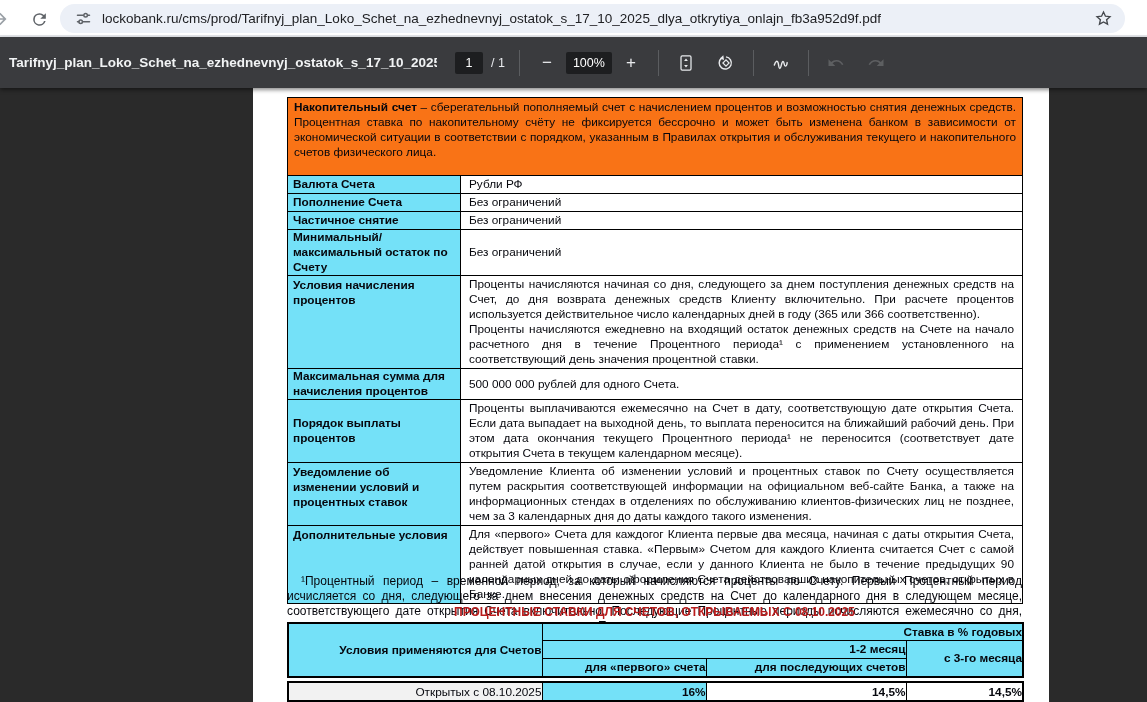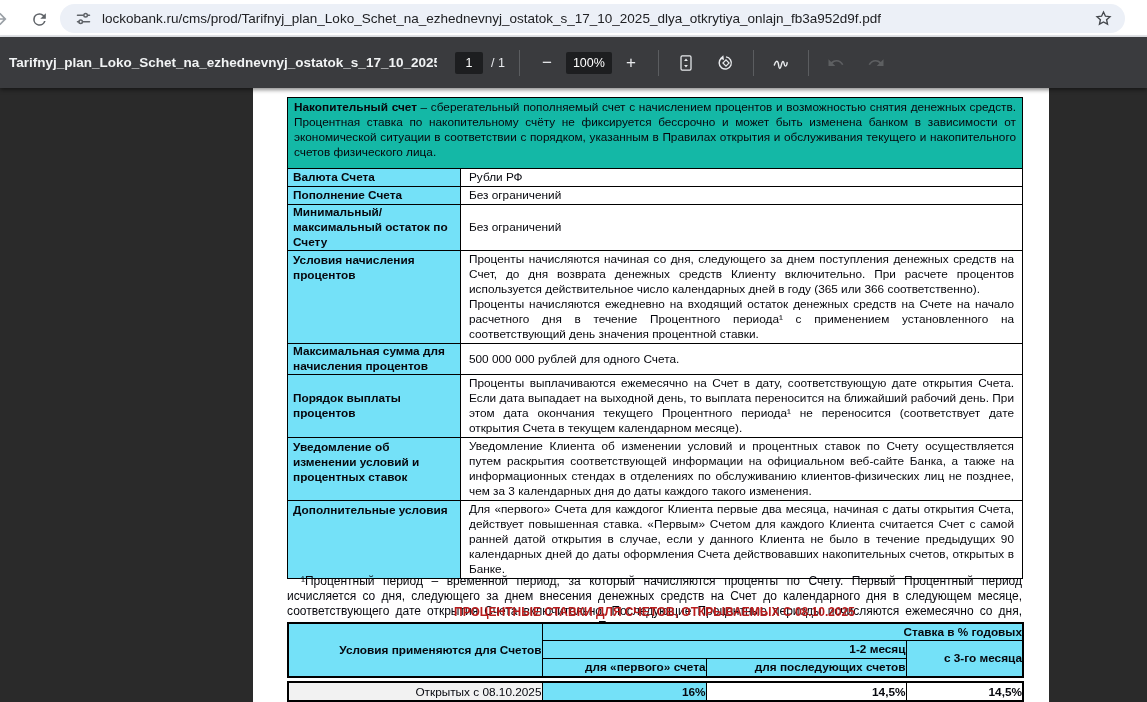--- a/index.html
+++ b/index.html
@@ -45,21 +45,21 @@
   
   .viewer { position:absolute; top:88px; left:0; width:1147px; height:614px; background:#2a2a2a; }
   .page { position:absolute; left:253px; top:0; width:796px; height:614px; background:#ffffff; }
 
   
   .doc-abs { position:absolute; }
   table { border-collapse:collapse; table-layout:fixed; }
   .main-table { width:735px; font-size:11.8px; color:#06070d; }
   .main-table td { border:1px solid #000; vertical-align:middle; line-height:15px; }
   .main-table { border:1.5px solid #000; }
-  .intro-cell { background:#14b8a6; padding:2px 6px 8px 6px; text-align:justify; line-height:16px; }
+  .intro-cell { background:#f97316; padding:2px 6px 15px 6px; text-align:justify; line-height:16px; }
   .intro-cell .b { font-weight:bold; }
   td.lbl { background:#74e1f8; font-weight:bold; padding:0 4px 0 5px; width:173px; }
   td.lbl.top { vertical-align:top; padding-top:2px; }
   td.val { padding:1px 8px; text-align:justify; white-space:pre-line; }
   .rates-title { width:735px; text-align:center; font-weight:bold; font-size:12px; color:#b91c1c; }
   .rates-head, .rates-data { width:735px; font-size:11.8px; color:#06070d; border:2px solid #000; }
   .rates-head td, .rates-data td { border:1px solid #000; text-align:right; vertical-align:middle; line-height:14px; }
   .rates-head td { background:#74e1f8; font-weight:bold; }
   .rates-data td { height:19px; }
   .cell-cond { background:#f2f2f2; }
@@ -158,20 +158,24 @@
           <td class="intro-cell" colspan="2"><span class="b">Накопительный счет</span><span> – сберегательный пополняемый счет с начислением процентов и возможностью снятия денежных средств. Процентная ставка по накопительному счёту не фиксируется бессрочно и может быть изменена банком в зависимости от экономической ситуации в соответствии с порядком, указанным в Правилах открытия и обслуживания текущего и накопительного счетов физического лица.</span></td>
         </tr>
         <tr style="height:14px">
           <td class="lbl">Валюта Счета</td>
           <td class="val">Рубли РФ</td>
         </tr>
         <tr style="height:14px">
           <td class="lbl">Пополнение Счета</td>
           <td class="val">Без ограничений</td>
         </tr>
+        <tr style="height:14px">
+          <td class="lbl">Частичное снятие</td>
+          <td class="val">Без ограничений</td>
+        </tr>
         <tr style="height:30px">
           <td class="lbl">Минимальный/максимальный остаток по Счету</td>
           <td class="val">Без ограничений</td>
         </tr>
         <tr style="height:90px">
           <td class="lbl top">Условия начисления процентов</td>
           <td class="val">Проценты начисляются начиная со дня, следующего за днем поступления денежных средств на Счет, до дня возврата денежных средств Клиенту включительно. При расчете процентов используется действительное число календарных дней в году (365 или 366 соответственно).
 Проценты начисляются ежедневно на входящий остаток денежных средств на Счете на начало расчетного дня в течение Процентного периода¹ с применением установленного на соответствующий день значения процентной ставки.</td>
         </tr>
         <tr style="height:30px">

